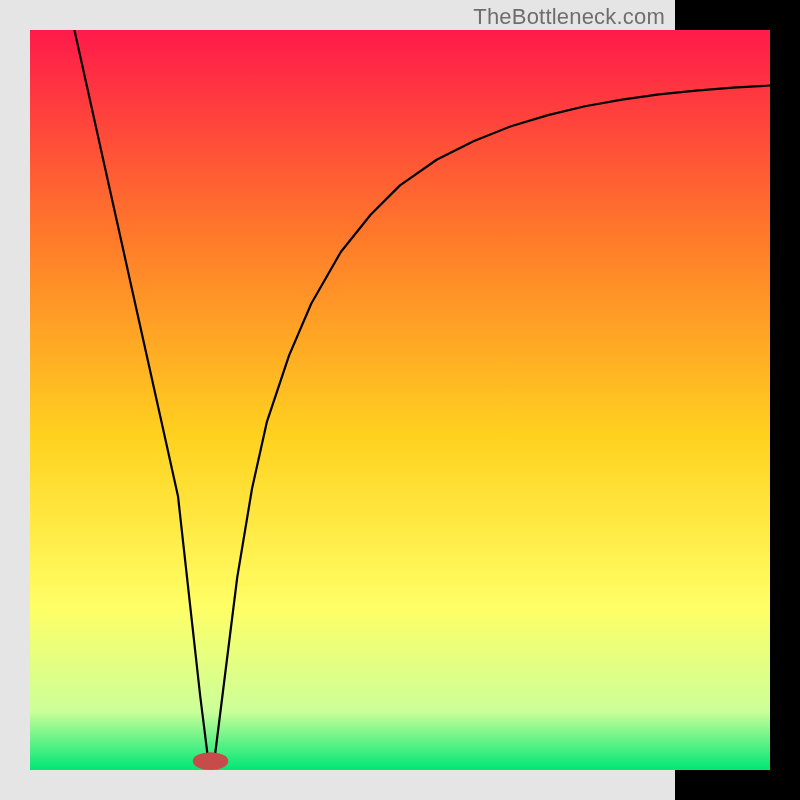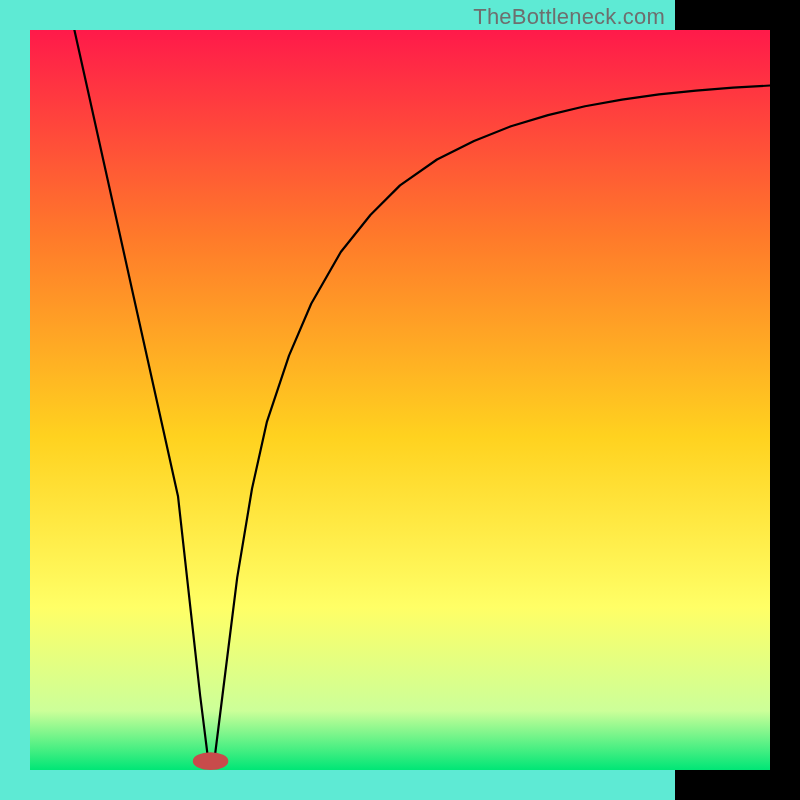--- a/index.html
+++ b/index.html
@@ -8,21 +8,21 @@
     width: 800px;
     height: 800px;
     background: #000;
     overflow: hidden;
     font-family: Arial, Helvetica, sans-serif;
   }
   .stage {
     position: relative;
     width: 675px;
     height: 800px;
-    background: #5eead4;
+    background: #e5e5e5;
   }
   .plot {
     position: absolute;
     left: 30px;
     top: 30px;
     width: 740px;
     height: 740px;
     overflow: hidden;
   }
   .plot svg {

